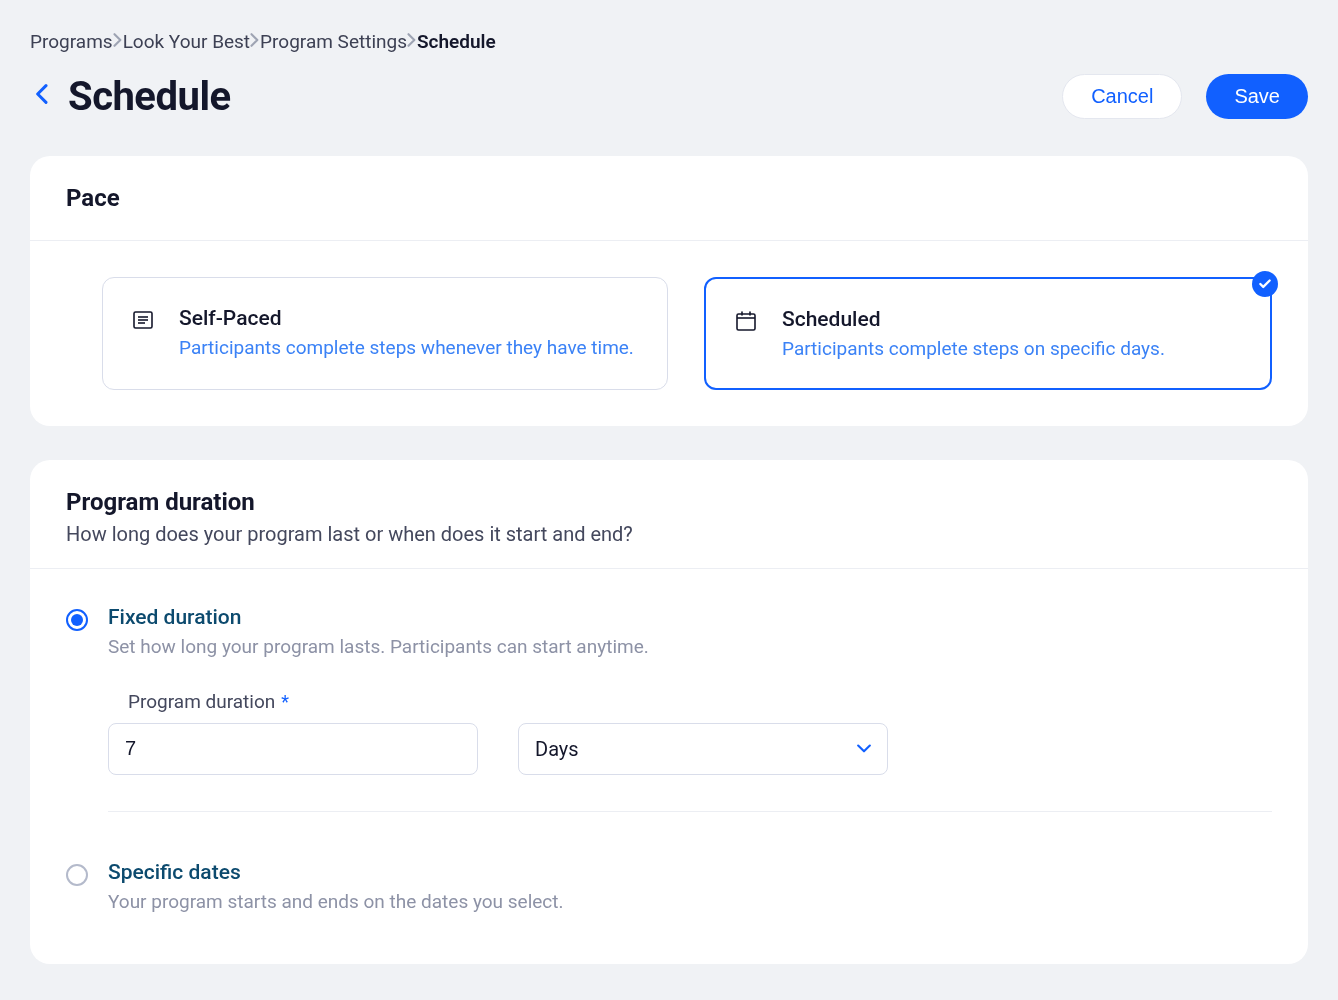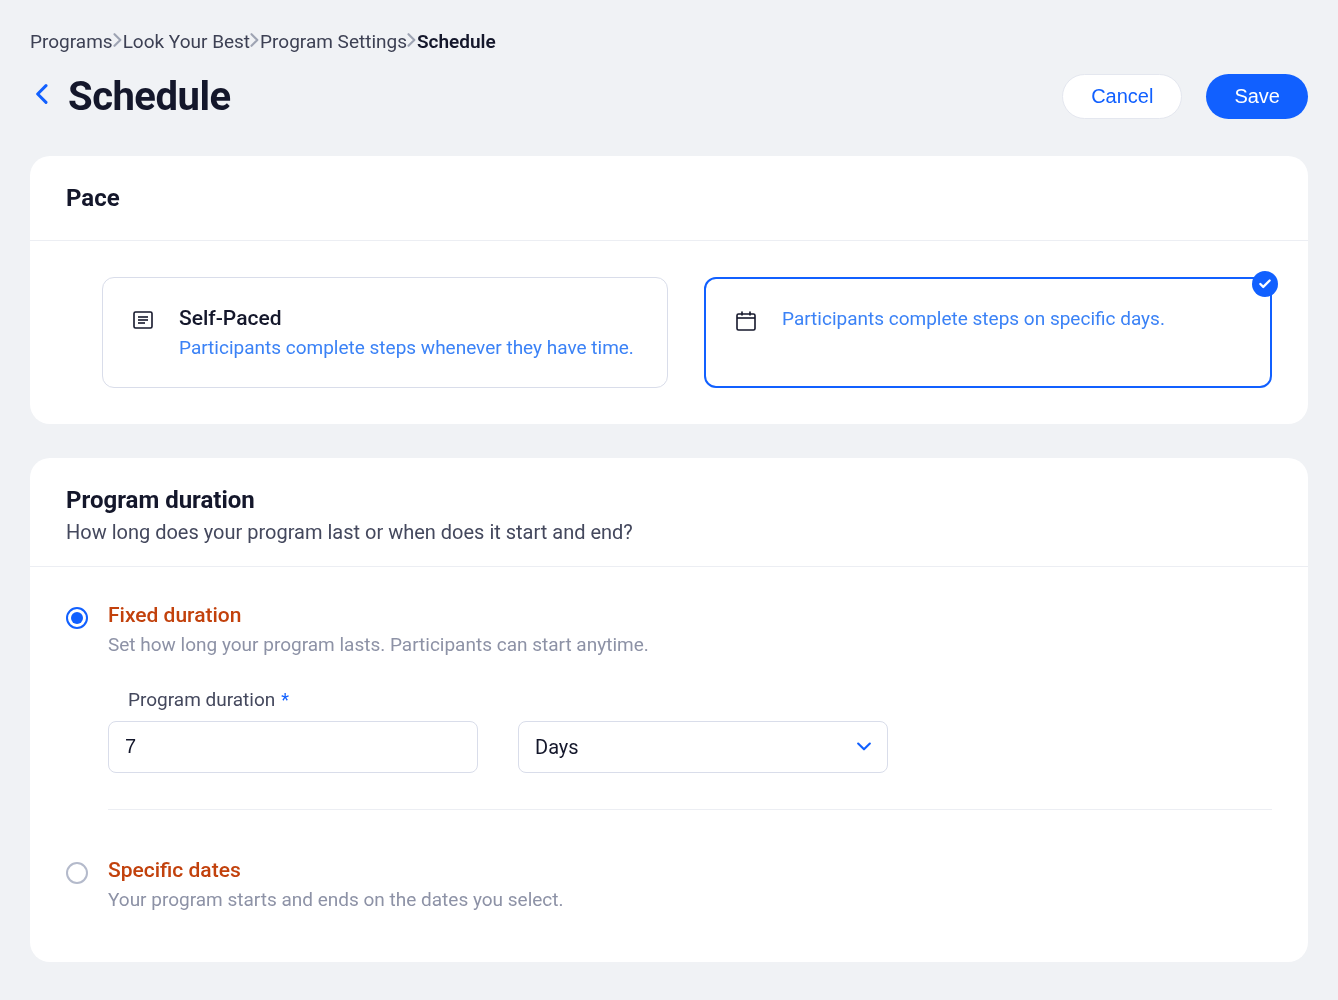--- a/index.html
+++ b/index.html
@@ -68,21 +68,21 @@
     background: #1160ff; border-radius: 50%; display:flex; align-items:center; justify-content:center;
   }
   .radio-row {
     display: flex; gap: 20px; align-items: flex-start; margin-bottom: 12px;
   }
   .radio-outer {
     width: 22px; height: 22px; border-radius:50%; border: 2px solid #1160ff; display:flex; align-items:center; justify-content:center; flex-shrink:0; margin-top:4px; cursor:pointer;
   }
   .radio-outer.unchecked { border-color:#b4bacb; }
   .radio-inner { width:12px; height:12px; border-radius:50%; background:#1160ff; }
-  .opt-title { font-size: 21px; font-weight: 500; color:#c2410c; margin-bottom:4px; }
+  .opt-title { font-size: 21px; font-weight: 500; color:#0c4a6e; margin-bottom:4px; }
   .opt-sub { font-size: 19px; color:#8d92a6; line-height:1.5; }
   .duration-fields { margin-top: 28px; }
   .field-label { font-size: 19px; color:#44485d; margin-bottom:10px;margin-left:20px; }
   .field-label .req { color:#1160ff; margin-left:6px; font-size:18px; }
   .field-row { display:flex; gap:40px; }
   .input-number {
     width: 370px; height: 52px; border:1px solid #d9ddea; border-radius:8px; padding: 0 16px; font-size:20px; color:#14172b;
   }
   .select-wrap {
     width: 370px; height: 52px; border:1px solid #d9ddea; border-radius:8px; padding: 0 16px; font-size:20px; color:#14172b; display:flex; align-items:center; justify-content:space-between; cursor:pointer;
@@ -158,20 +158,21 @@
         </span>
         <span class="icon">
           <svg width="24" height="24" viewBox="0 0 24 24" fill="none">
               <rect x="3" y="5" width="18" height="16" rx="1.5" stroke="#14172b" stroke-width="1.6"></rect>
               <line x1="3" y1="9" x2="21" y2="9" stroke="#14172b" stroke-width="1.6"></line>
               <line x1="8" y1="3" x2="8" y2="6" stroke="#14172b" stroke-width="1.6" stroke-linecap="round"></line>
               <line x1="16" y1="3" x2="16" y2="6" stroke="#14172b" stroke-width="1.6" stroke-linecap="round"></line>
             </svg>
         </span>
         <div>
+          <div class="pc-title">Scheduled</div>
           <div class="pc-sub">Participants complete steps on specific days.</div>
         </div>
       </div>
     </div>
   </div>
 </div>
 
 <div class="card">
   <div class="card-header">
     <div class="card-title">Program duration</div>

